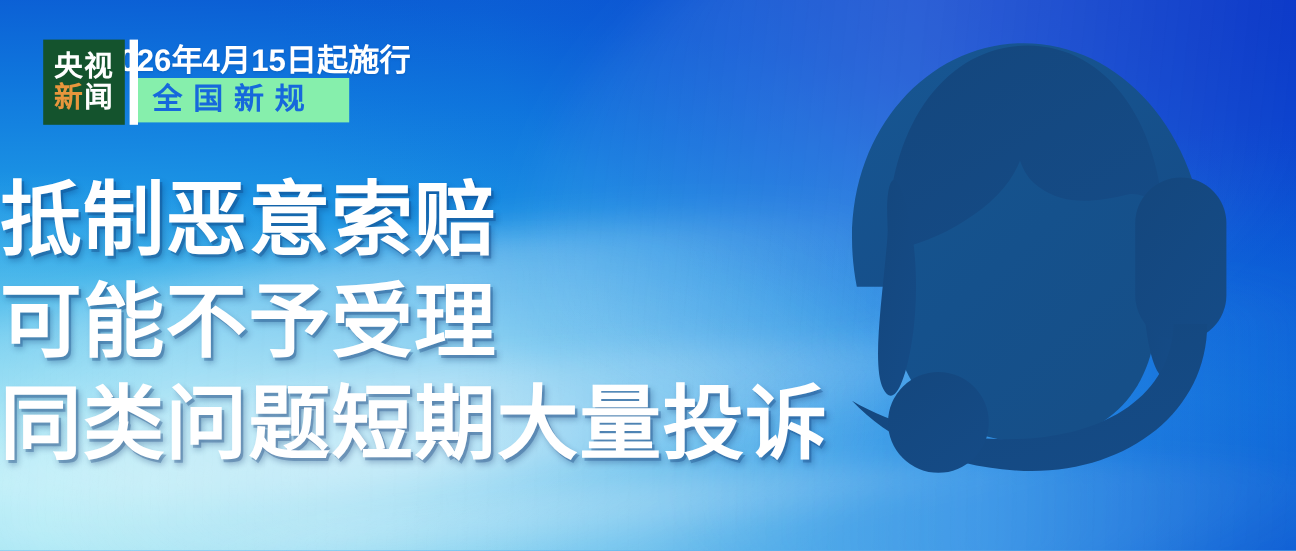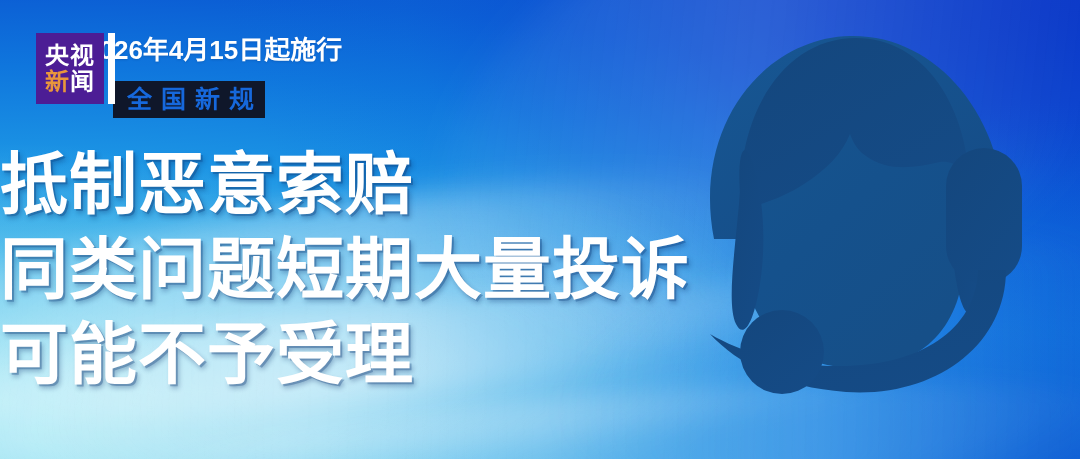--- a/index.html
+++ b/index.html
@@ -121,21 +121,21 @@
   .header {
     position: absolute;
     left: 36px;
     top: 33px;
     display: flex;
     align-items: flex-start;
   }
   .logo-box {
     width: 68px;
     height: 71px;
-    background: #4c1d95;
+    background: #14532d;
     display: flex;
     flex-direction: column;
     align-items: center;
     justify-content: center;
     box-sizing: border-box;
     padding: 5px 0;
     position: relative;
     z-index: 3;
     flex: none;
   }
@@ -170,25 +170,25 @@
     font-weight: 700;
     color: #ffffff;
     letter-spacing: 0px;
     line-height: 1;
     margin-top: 4px;
     margin-left: -28px;
     white-space: nowrap;
     text-shadow: 0 1px 2px rgba(8,50,120,0.25);
   }
   .tag-banner {
-    margin-top: 18px;
+    margin-top: 2px;
     margin-left: 0px;
-    background: #0f172a;
+    background: #86efac;
     display: inline-block;
-    padding: 5px 2px 6px 14px;
+    padding: 5px 28px 6px 14px;
   }
   .tag-banner-text {
     font-size: 25px;
     font-weight: 700;
     color: #1668dc;
     letter-spacing: 9px;
     line-height: 1.05;
     white-space: nowrap;
     padding-right: 0;
   }
@@ -322,17 +322,17 @@
       <div class="eff-date">2026年4月15日起施行</div>
       <div class="tag-banner">
         <div class="tag-banner-text">全国新规</div>
       </div>
     </div>
 
   </div>
 
   <div class="headline">
     <div class="headline-line">抵制恶意索赔</div>
+    <div class="headline-line">可能不予受理</div>
     <div class="headline-line">同类问题短期大量投诉</div>
-    <div class="headline-line">可能不予受理</div>
   </div>
 
 </div>
 
 </body></html>

